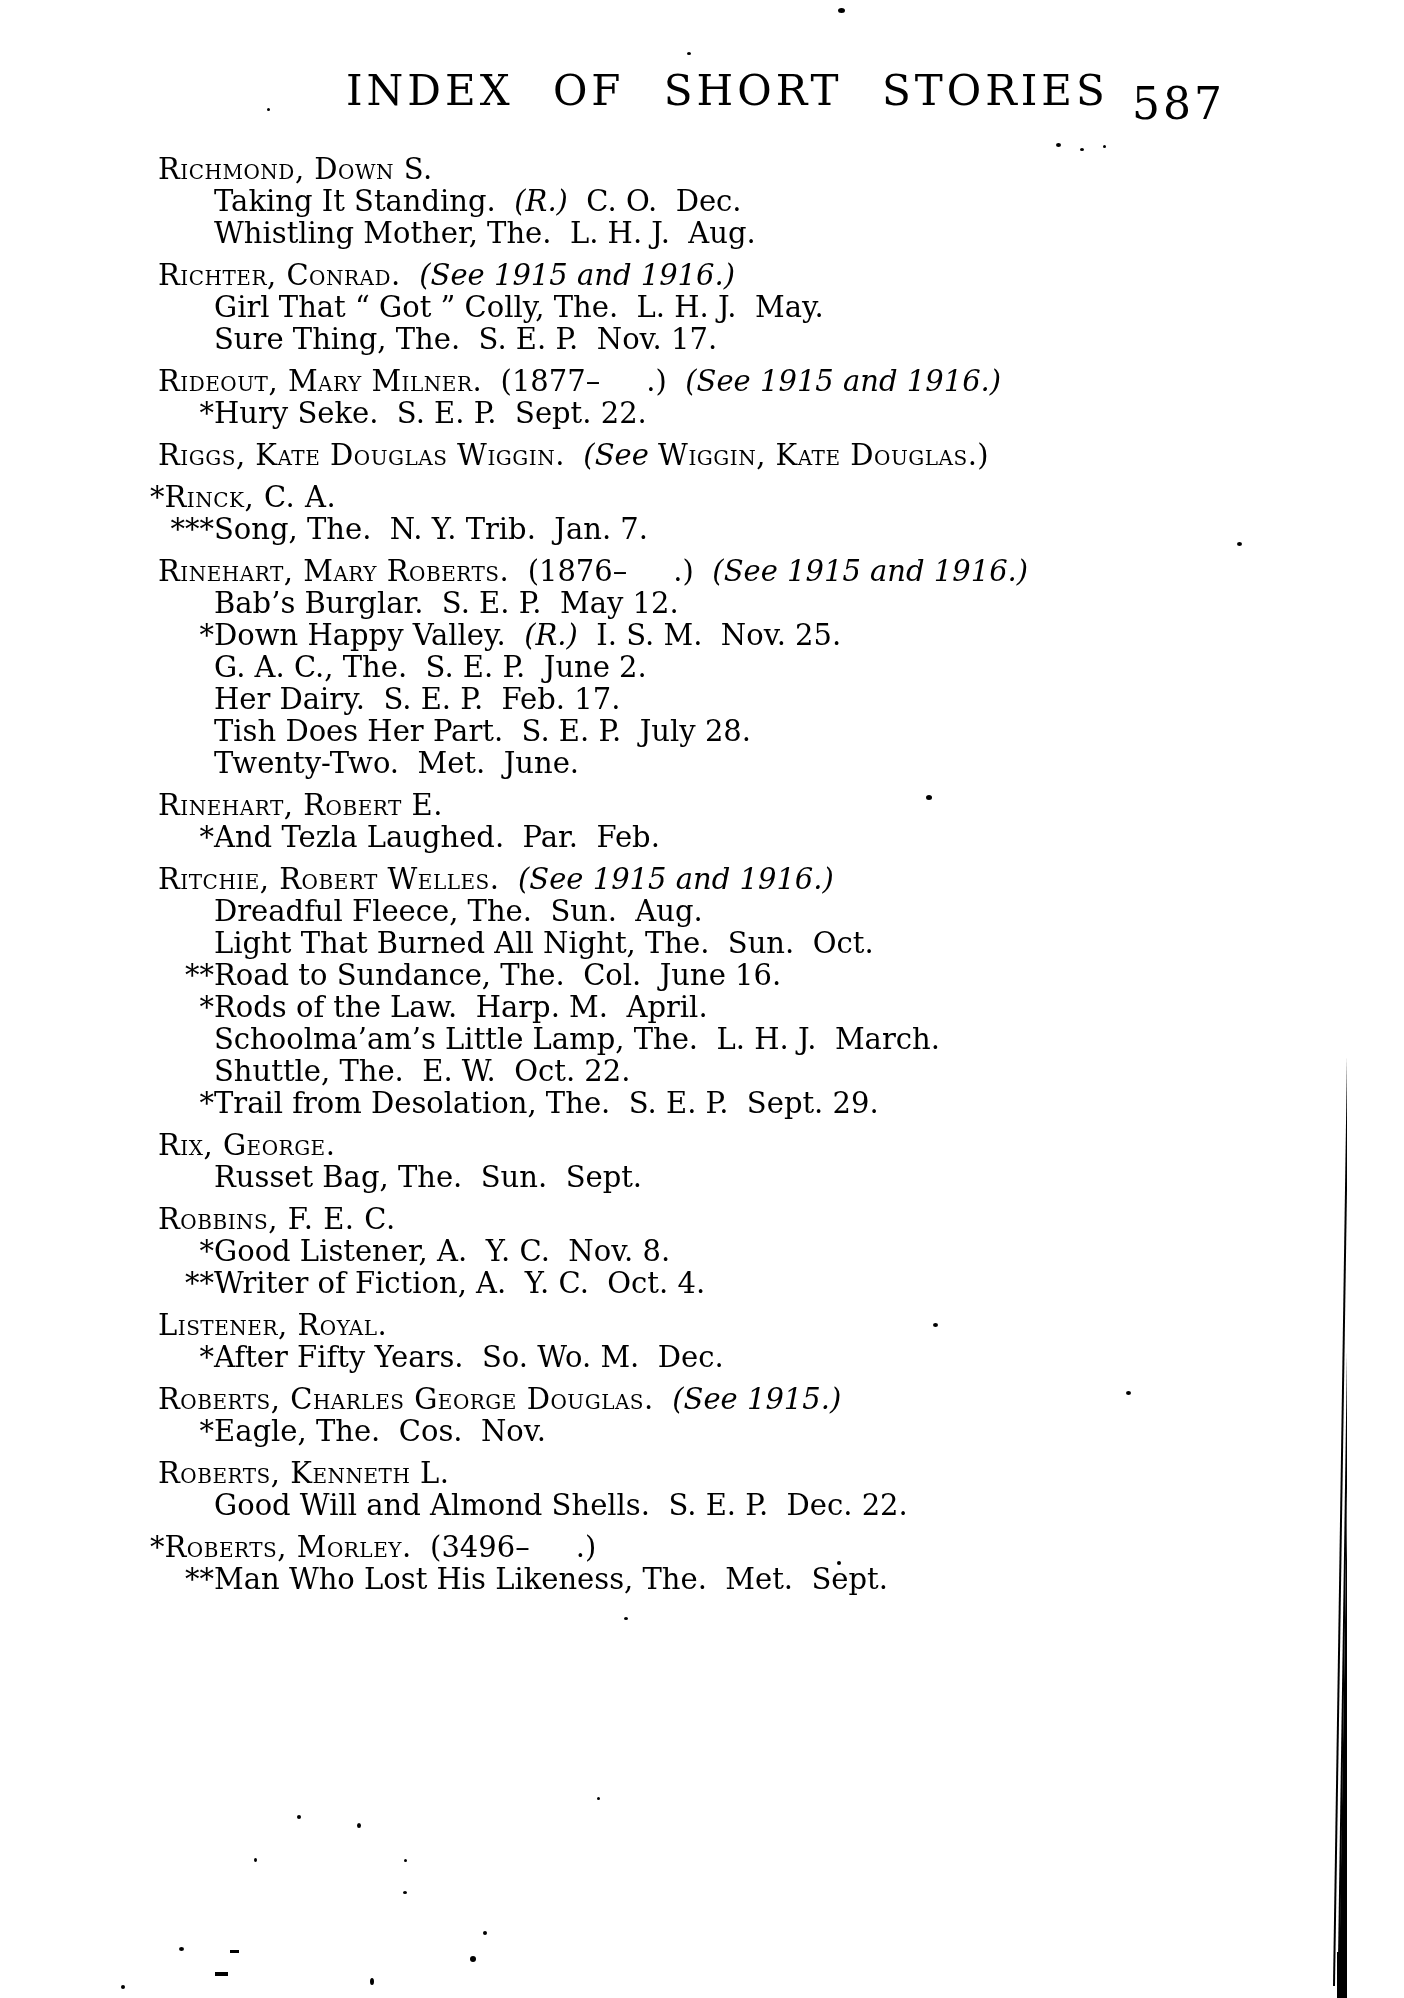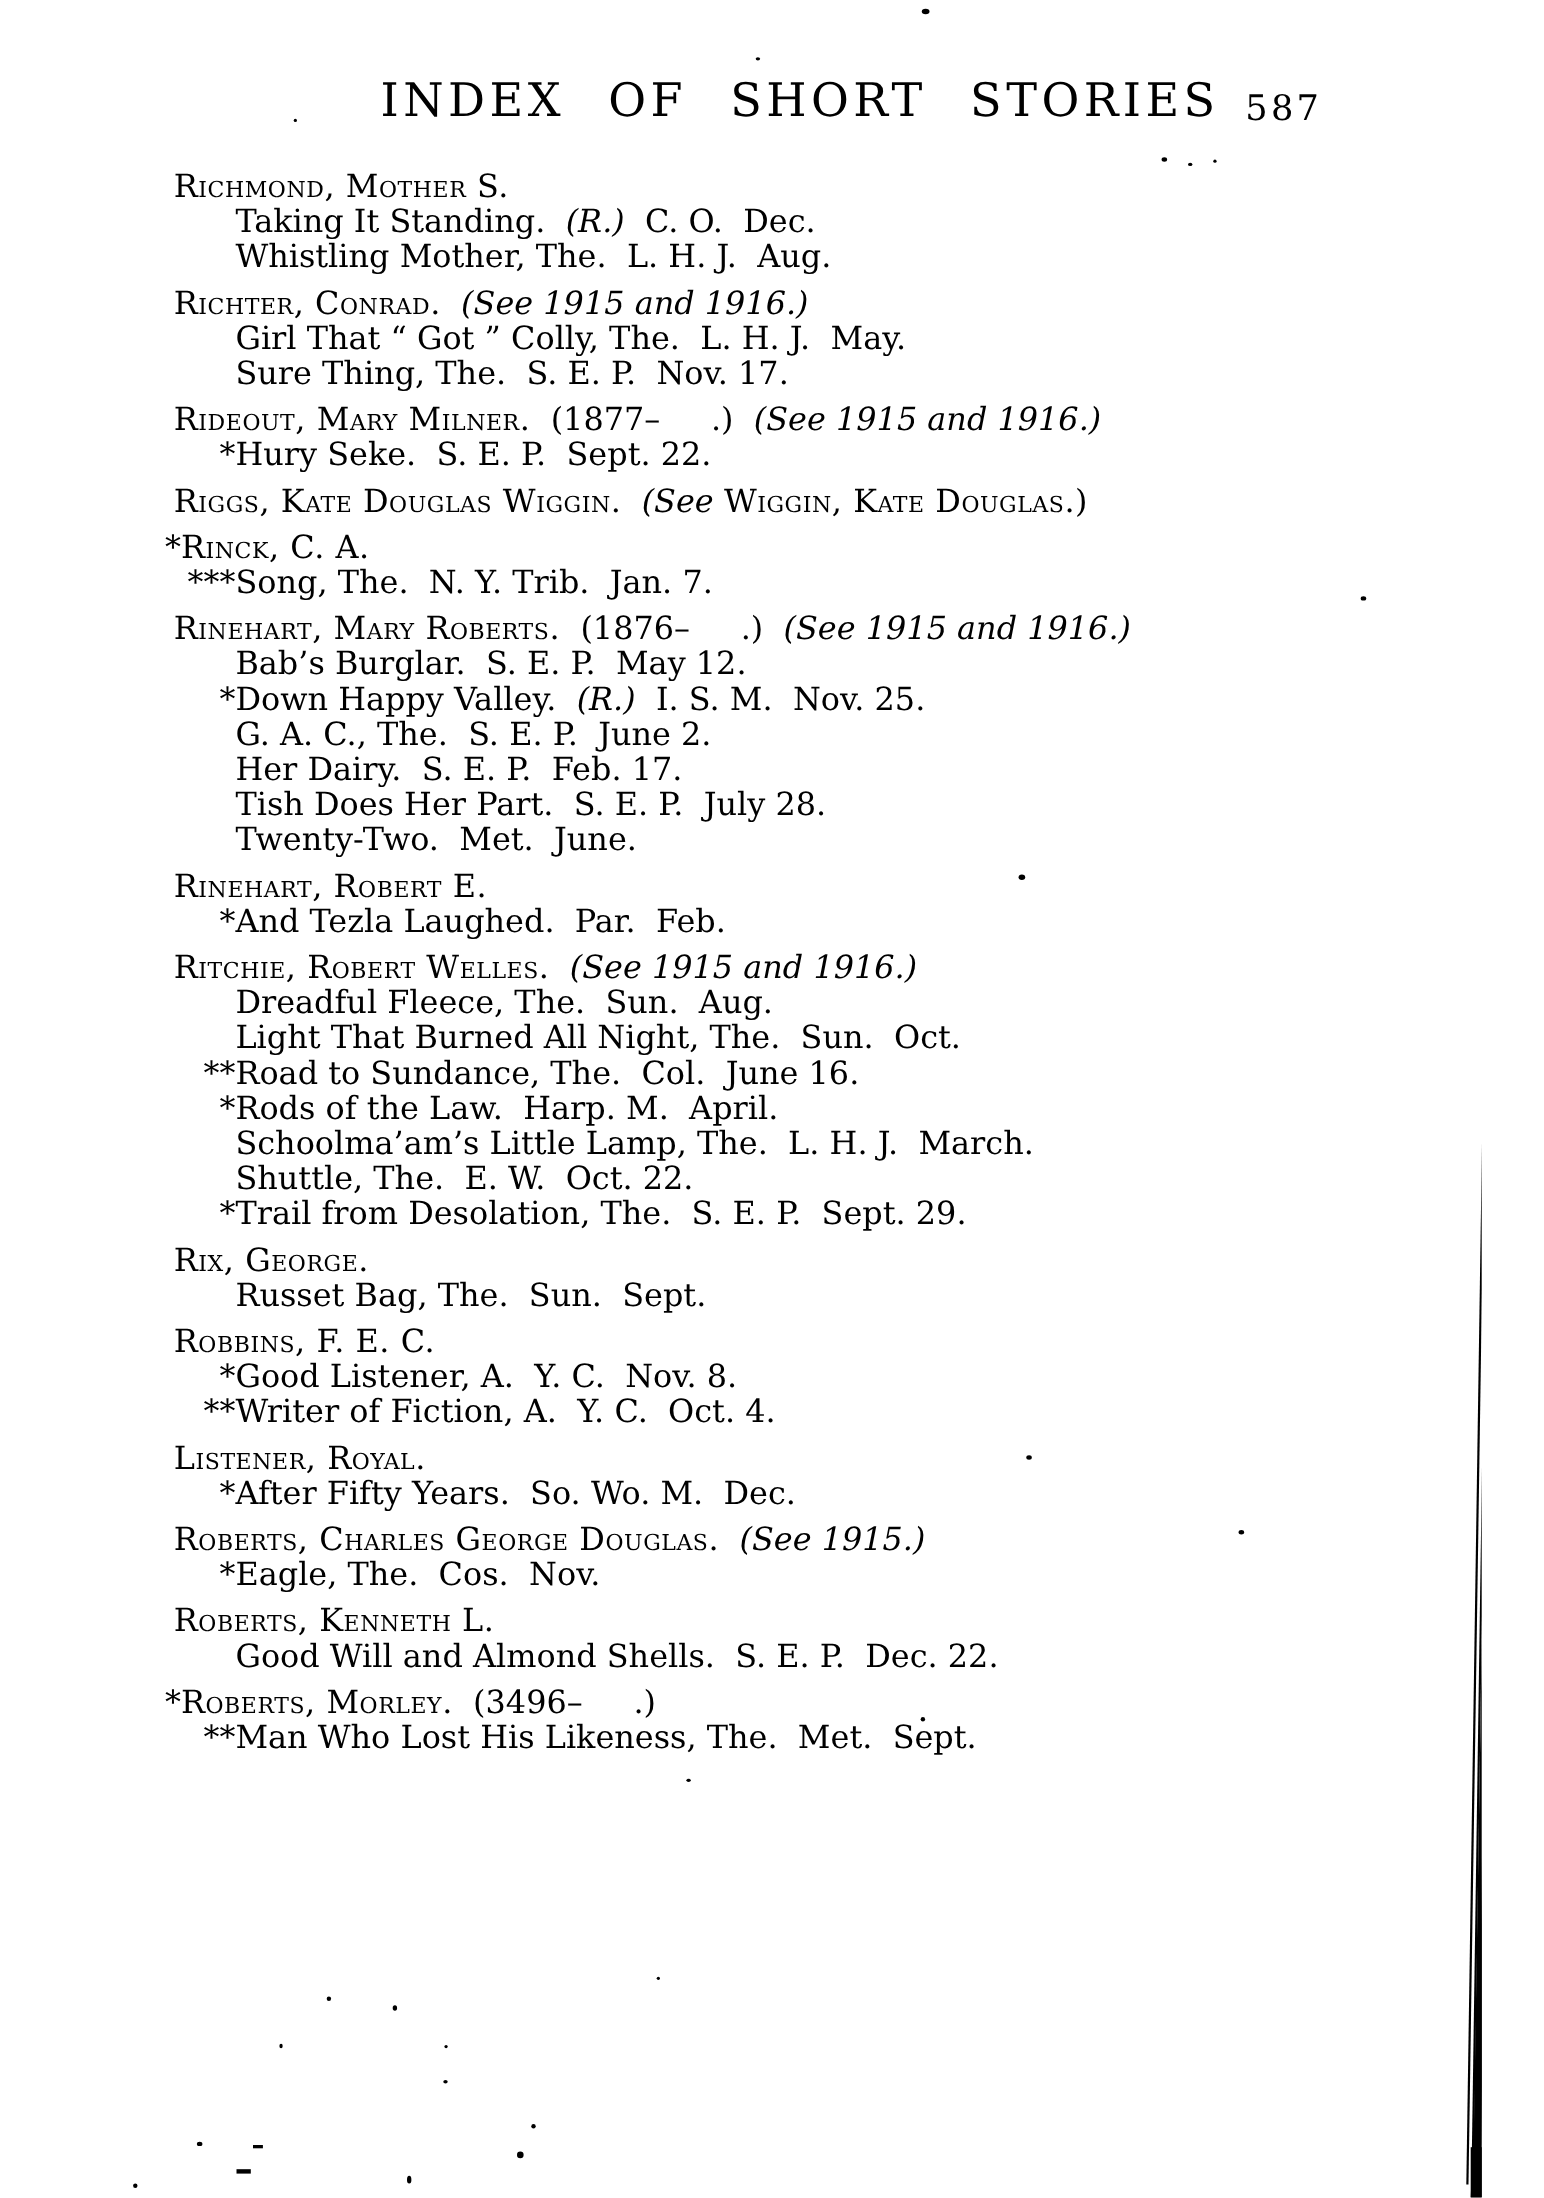--- a/index.html
+++ b/index.html
@@ -10,21 +10,21 @@
     font-family:"DejaVu Serif","Liberation Serif",serif;
     overflow:hidden;
   }
   .page-header-title {
     position:absolute; left:346px; top:70px;
     font-size:42px; line-height:1; letter-spacing:4px; word-spacing:22px;
     white-space:nowrap;
   }
   .page-header-number {
     position:absolute; left:1132px; top:82px;
-    font-size:32px; line-height:1; letter-spacing:3px;
+    font-size:44px; line-height:1; letter-spacing:3px;
   }
   .entries {
     position:absolute; left:158px; top:153px; width:1190px;
     font-size:29px; line-height:32px;
   }
   .entry + .entry { margin-top:10px; }
   .author-line { white-space:pre-wrap; }
   .author-star { display:inline-block; margin-left:-8px; }
   .sc { font-variant:small-caps; letter-spacing:0.5px; }
   .it { font-style:italic; }
@@ -37,21 +37,21 @@
 </head>
 <body>
 
 <div class="page">
 
   <div class="page-header-title">INDEX OF SHORT STORIES</div>
   <div class="page-header-number">587</div>
 
   <div class="entries" id="entries">
       <div class="entry">
-        <div class="author-line"><span class="sc">Richmond, Mother S.</span></div>
+        <div class="author-line"><span class="sc">Richmond, Down S.</span></div>
         <div class="story"><span>Taking It Standing.  </span><span class="it">(R.)</span><span>  C. O.  Dec.</span></div>
         <div class="story"><span>Whistling Mother, The.  L. H. J.  Aug.</span></div>
       </div>
       <div class="entry">
         <div class="author-line"><span class="sc">Richter, Conrad.</span><span>  </span><span class="it">(See 1915 and 1916.)</span></div>
         <div class="story"><span>Girl That “ Got ” Colly, The.  L. H. J.  May.</span></div>
         <div class="story"><span>Sure Thing, The.  S. E. P.  Nov. 17.</span></div>
       </div>
       <div class="entry">
         <div class="author-line"><span class="sc">Rideout, Mary Milner.</span><span>  (1877–     .)  </span><span class="it">(See 1915 and 1916.)</span></div>

